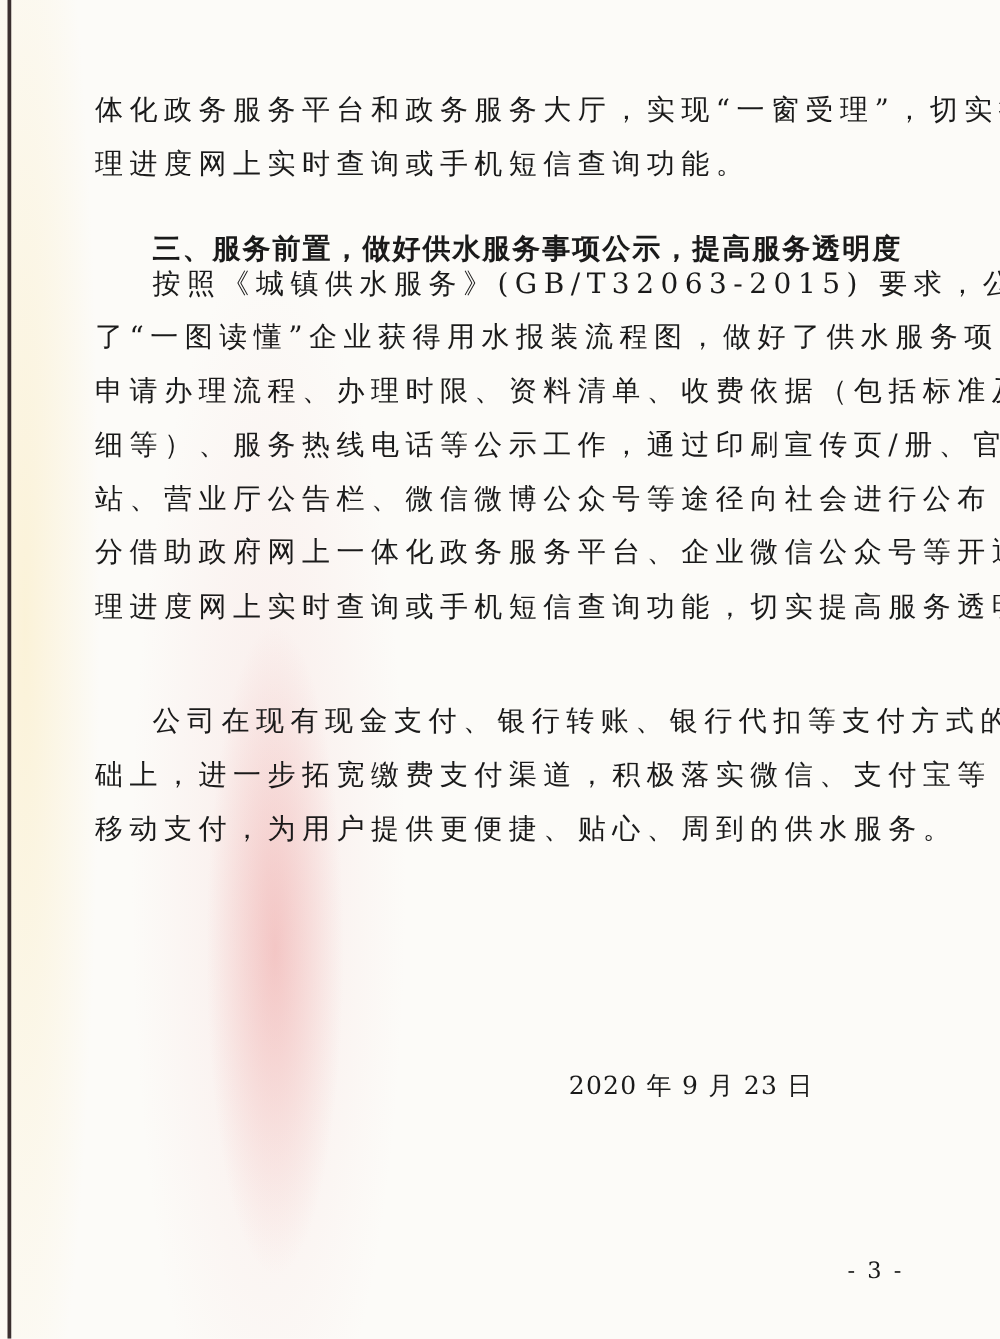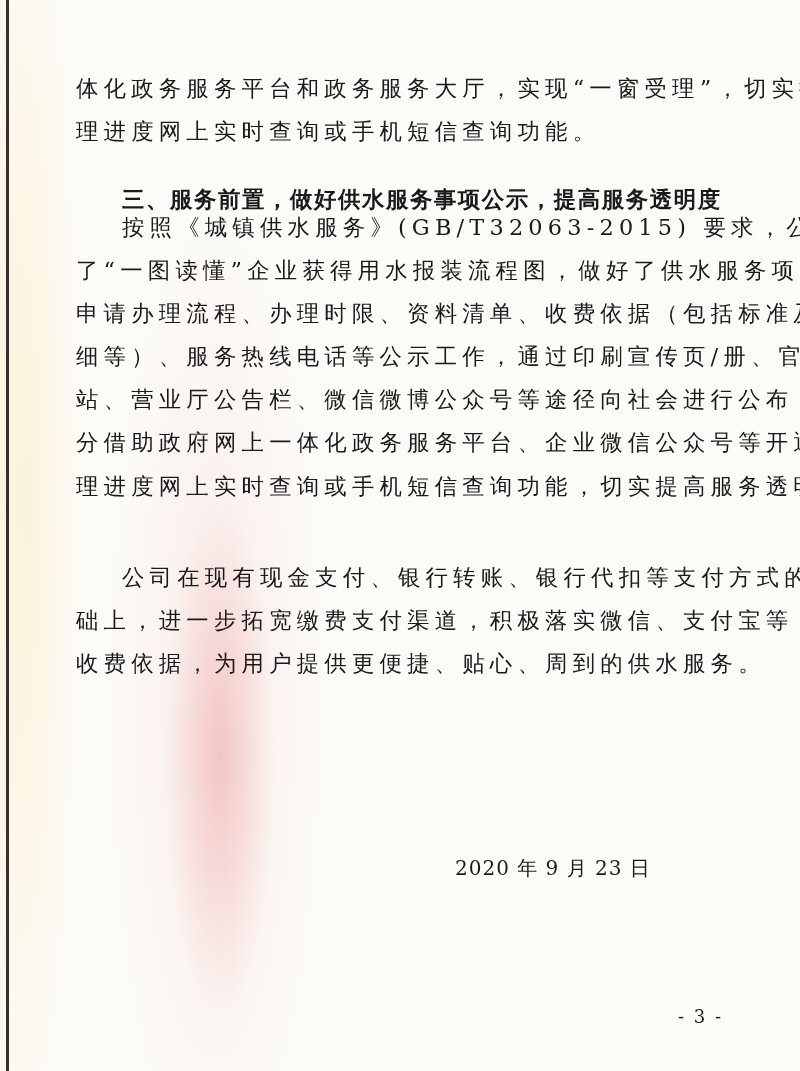--- a/index.html
+++ b/index.html
@@ -57,17 +57,17 @@
   <div class="line indent" style="top:212px;">按照《城镇供水服务》(GB/T32063-2015) 要求，公司制作</div>
   <div class="line" style="top:255px;">了“一图读懂”企业获得用水报装流程图，做好了供水服务项目</div>
   <div class="line" style="top:298px;">申请办理流程、办理时限、资料清单、收费依据（包括标准及明</div>
   <div class="line" style="top:341px;">细等）、服务热线电话等公示工作，通过印刷宣传页/册、官方网</div>
   <div class="line" style="top:384px;">站、营业厅公告栏、微信微博公众号等途径向社会进行公布，充</div>
   <div class="line" style="top:427px;">分借助政府网上一体化政务服务平台、企业微信公众号等开通办</div>
   <div class="line" style="top:471px;">理进度网上实时查询或手机短信查询功能，切实提高服务透明度。</div>
 
   <div class="line indent" style="top:562px;">公司在现有现金支付、银行转账、银行代扣等支付方式的基</div>
   <div class="line" style="top:605px;">础上，进一步拓宽缴费支付渠道，积极落实微信、支付宝等 APP</div>
-  <div class="line last" style="top:648px;">收费依据，为用户提供更便捷、贴心、周到的供水服务。</div>
+  <div class="line last" style="top:648px;">移动支付，为用户提供更便捷、贴心、周到的供水服务。</div>
 
   <div class="date">2020 年 9 月 23 日</div>
   <div class="page-num">- 3 -</div>
 </div>
 
 </body></html>

